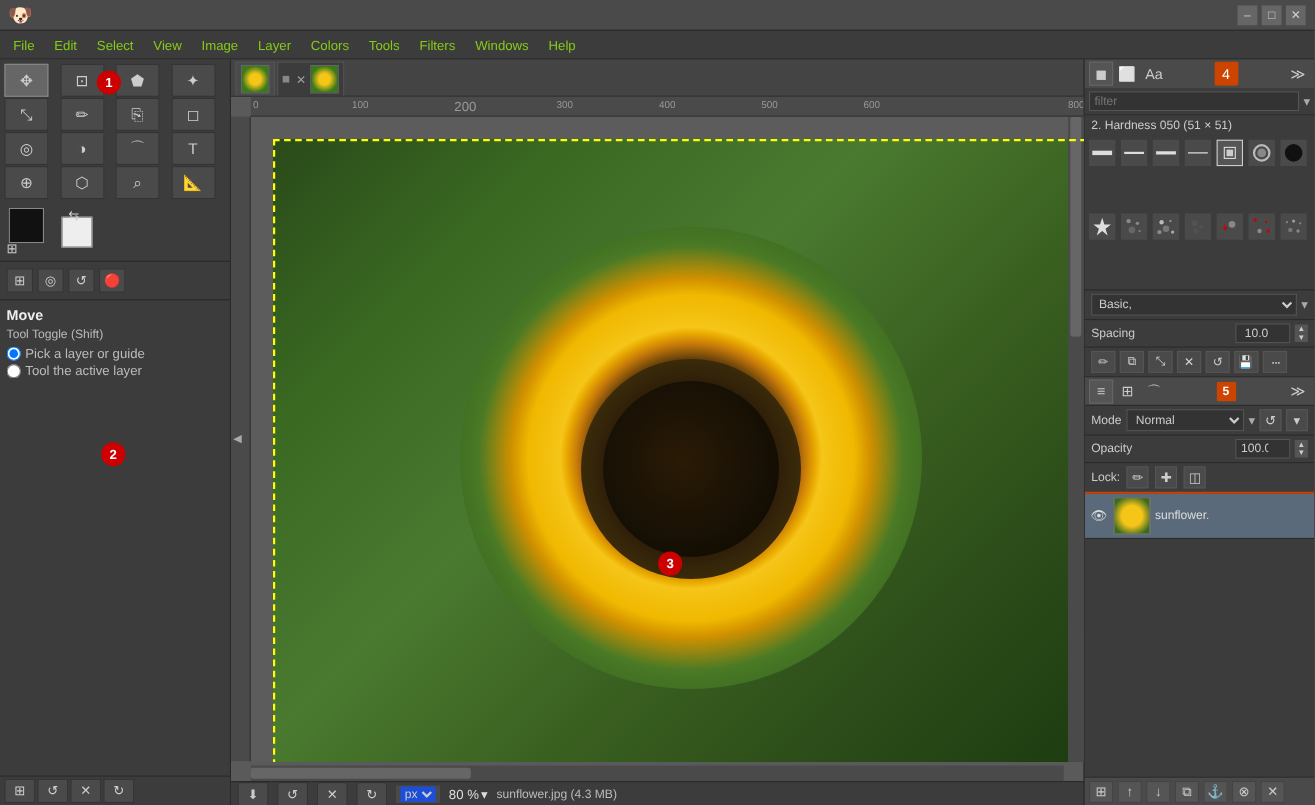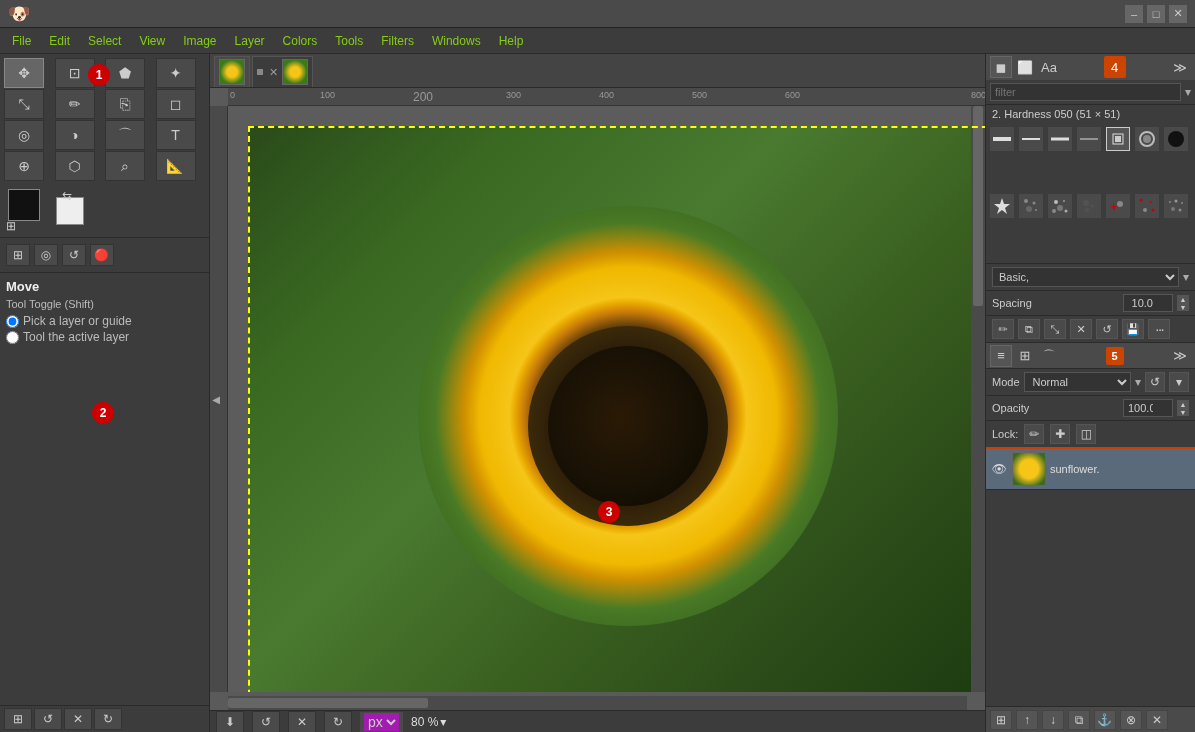--- a/index.html
+++ b/index.html
@@ -253,24 +253,24 @@
       gap: 8px;
     }
     .status-unit {
       background: #4a4a4a;
       padding: 1px 4px;
       font-size: 11px;
       color: #ccc;
       display: flex; align-items: center; gap: 2px;
     }
     .status-unit select {
-      background: #a21caf;
+      background: #1d4ed8;
       border: none;
       color: #ccc;
-      font-size: 14px;
+      font-size: 11px;
       cursor: pointer;
     }
     #status-zoom {
       display: flex; align-items: center; gap: 2px;
     }
     #status-filename {
       flex: 1;
       font-size: 11px;
       color: #bbb;
     }
@@ -799,20 +799,21 @@
       <div class="bottom-tool-btn">↻</div>
       <div class="status-unit">
         <select>
           <option>px</option>
         </select>
       </div>
       <div id="status-zoom">
         <span>80 %</span>
         <span>▾</span>
       </div>
+      <div id="status-filename">sunflower.jpg (4.3 MB)</div>
     </div>
   </div>
 
   <div id="right-panel">
 
     <div id="brushes-panel">
 
       <div id="panel-tabs-top">
         <div class="panel-tab-icon active">◼</div>
         <div class="panel-tab-icon">⬜</div>

